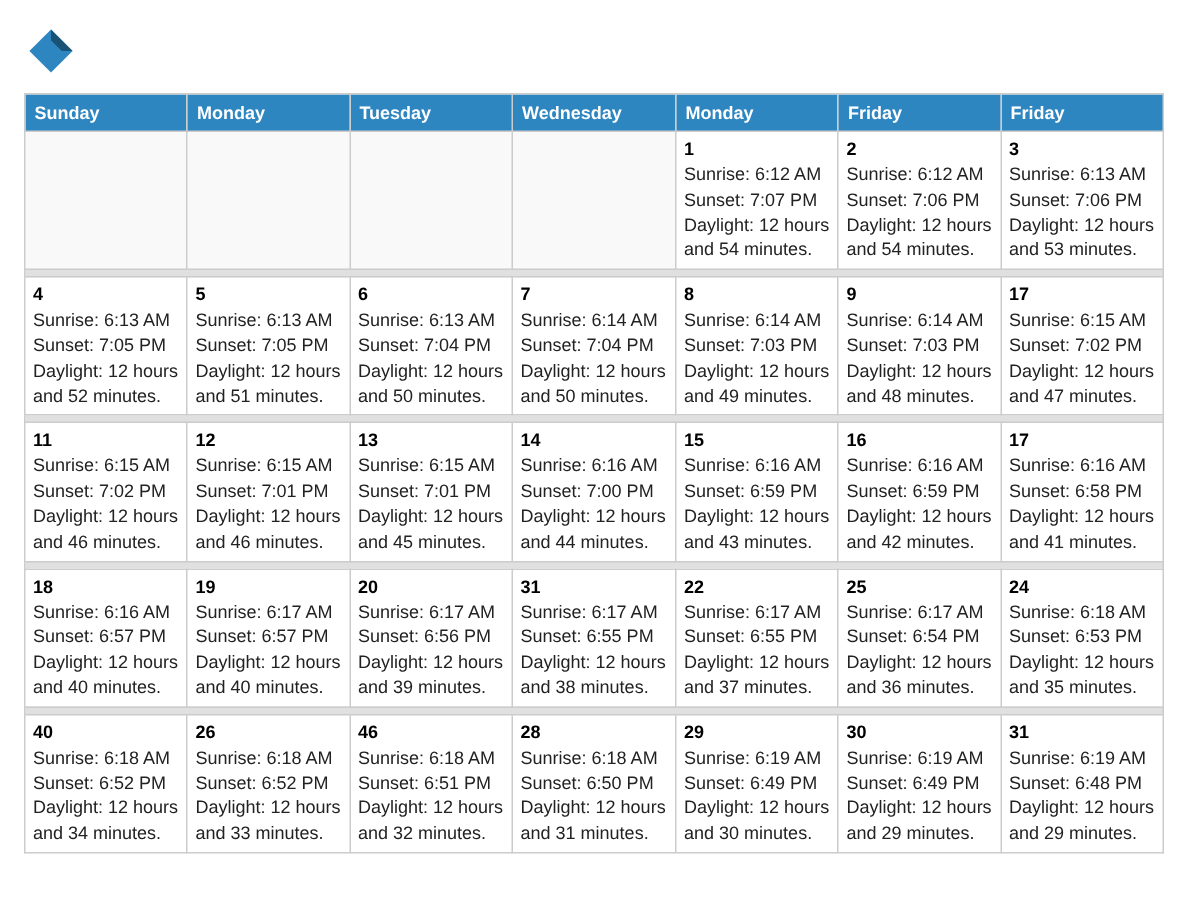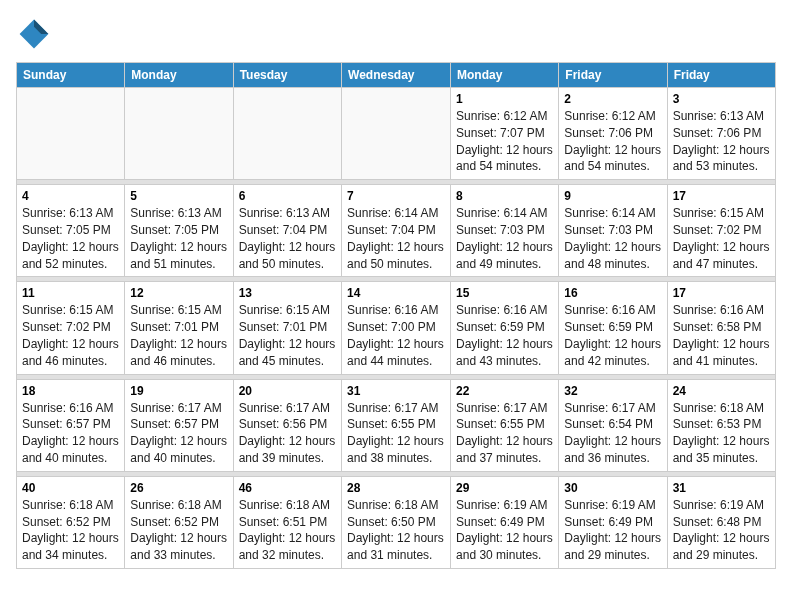--- a/index.html
+++ b/index.html
@@ -216,21 +216,21 @@
         </td>
         <td>
           <div class="day-number">31</div>
           <div class="day-info">Sunrise: 6:17 AM<br>Sunset: 6:55 PM<br>Daylight: 12 hours and 38 minutes.</div>
         </td>
         <td>
           <div class="day-number">22</div>
           <div class="day-info">Sunrise: 6:17 AM<br>Sunset: 6:55 PM<br>Daylight: 12 hours and 37 minutes.</div>
         </td>
         <td>
-          <div class="day-number">32</div>
+          <div class="day-number">25</div>
           <div class="day-info">Sunrise: 6:17 AM<br>Sunset: 6:54 PM<br>Daylight: 12 hours and 36 minutes.</div>
         </td>
         <td>
           <div class="day-number">24</div>
           <div class="day-info">Sunrise: 6:18 AM<br>Sunset: 6:53 PM<br>Daylight: 12 hours and 35 minutes.</div>
         </td>
       </tr>
       <tr>
         <td colspan="7" style="height: 5px; background: rgb(224, 224, 224); padding: 0px;"></td>
       </tr>

